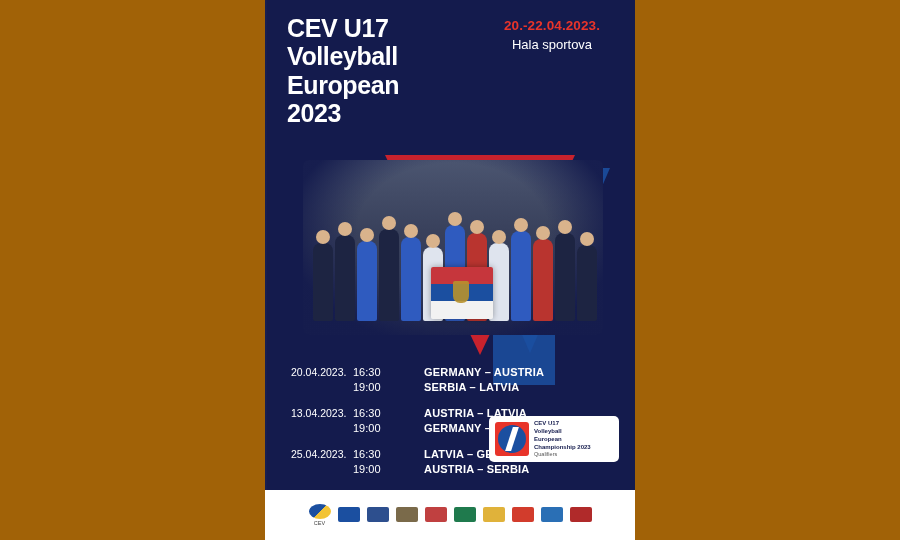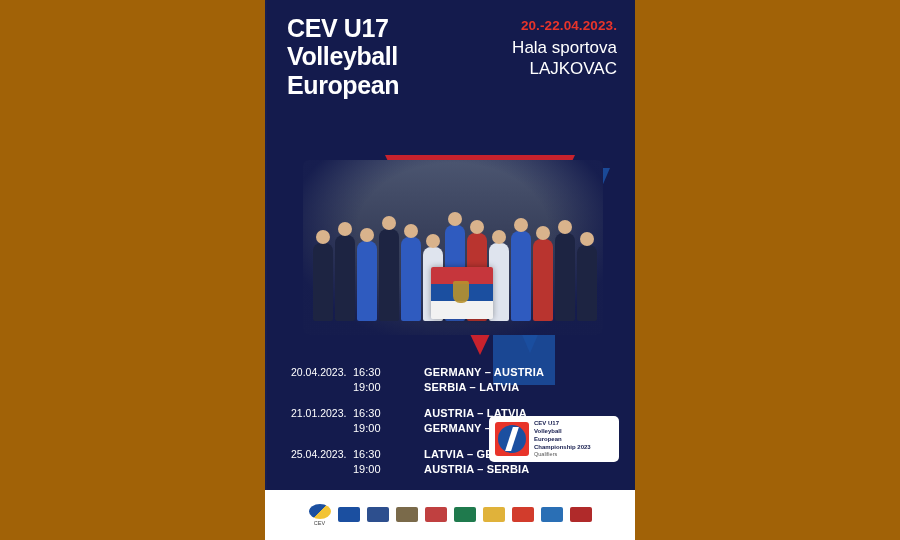--- a/index.html
+++ b/index.html
@@ -46,32 +46,32 @@
     font-size: 25px;
     line-height: 1.13;
     letter-spacing: -0.4px;
   }
   .title-block div { white-space: nowrap; }
   .date-block {
     position: absolute;
     right: 18px;
     top: 18px;
     width: 130px;
-    text-align: right;
+    text-align: center;
   }
   .date-line {
     color: #e8342a;
     font-weight: bold;
     font-size: 13.5px;
     letter-spacing: 0.1px;
     margin-bottom: 4px;
   }
   .venue-line {
     color: #ffffff;
-    font-size: 17px;
+    font-size: 13px;
     line-height: 1.25;
   }
 
   
   .graphic {
     position: absolute;
     left: 0;
     top: 150px;
     width: 370px;
     height: 215px;
@@ -289,26 +289,26 @@
 
 <div class="stage">
 
   <div class="poster">
     <div class="poster-bg-stripes"></div>
 
     <div class="title-block">
       <div>CEV U17</div>
       <div>Volleyball</div>
       <div>European</div>
+      <div>2023</div>
     </div>
 
     <div class="date-block">
       <div class="date-line">20.-22.04.2023.</div>
       <div class="venue-line">Hala sportova</div>
-      <div class="venue-line city">LAJKOVAC</div>
     </div>
 
     <div class="graphic">
       <div class="arrow-red"></div>
       <div class="arrow-blue"></div>
       <div class="arrow-blue2"></div>
       <div class="photo">
         <div class="team-row">
           <div class="p dark" style="left:2px;  height:78px;">
               <span class="head"></span>
@@ -363,21 +363,21 @@
             <span class="sched-teams">GERMANY – AUSTRIA</span>
           </div>
           <div class="sched-row">
             <span class="sched-time">19:00</span>
             <span class="sched-teams">SERBIA – LATVIA</span>
           </div>
         </div>
       </div>
 
       <div class="sched-day">
-        <div class="sched-date">21.01.2023.</div>
+        <div class="sched-date">13.04.2023.</div>
         <div class="sched-matches">
           <div class="sched-row">
             <span class="sched-time">16:30</span>
             <span class="sched-teams">AUSTRIA – LATVIA</span>
           </div>
           <div class="sched-row">
             <span class="sched-time">19:00</span>
             <span class="sched-teams">GERMANY – SERBIA</span>
           </div>
         </div>

